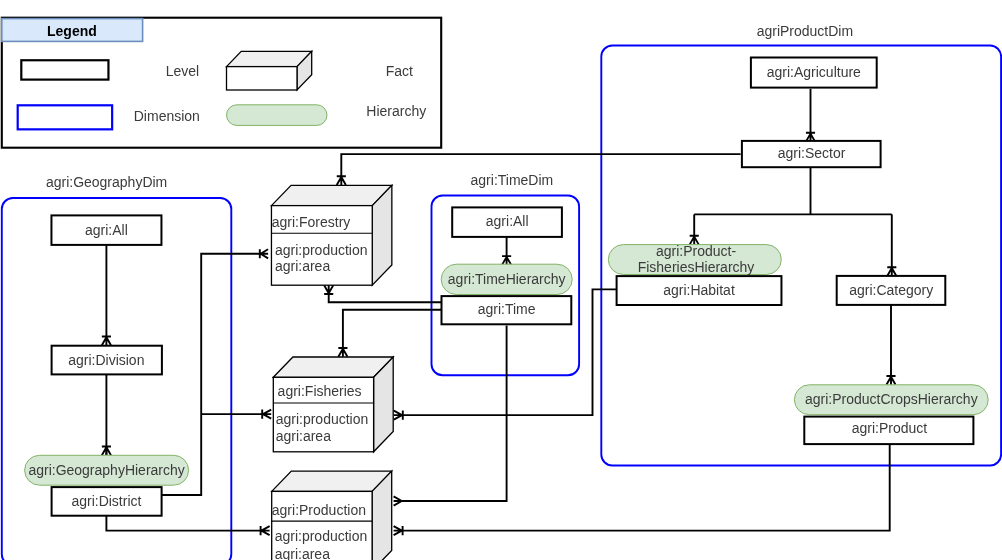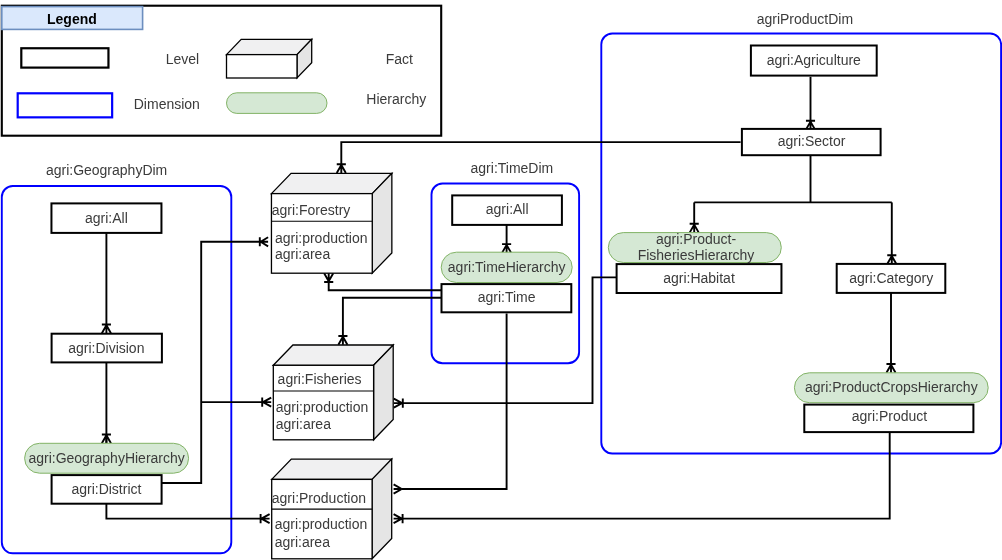--- a/index.html
+++ b/index.html
@@ -1,19 +1,19 @@
 <!DOCTYPE html>
 <html><head>
 <meta charset="utf-8">
 <title>agri multidimensional schema</title>
 <style>
   html,body{margin:0;padding:0;background:#ffffff;}
   body{width:1002px;height:560px;overflow:hidden;
        font-family:"Liberation Sans",sans-serif;}
-  #canvas{position:relative;width:1002px;height:513px;}
+  #canvas{position:relative;width:1002px;height:513px;margin-top:12px;}
   svg#diagram{display:block;position:absolute;left:0;top:0;
                transform:translateZ(0);}
   text{font-family:"Liberation Sans",sans-serif;font-size:14px;fill:#3b3b3b;
        dominant-baseline:auto;}
   text.legend-title{font-weight:bold;fill:#000000;font-size:14px;}
   .lvl{stroke:#000000;stroke-width:2;fill:#ffffff;}
   .dim{stroke:#0000ff;stroke-width:1.9;fill:none;}
   .hier{stroke:#82b366;stroke-width:1;fill:#d5e8d4;}
   .conn{stroke:#000000;stroke-width:1.9;fill:none;stroke-linecap:butt;}
   .cube-front{fill:#ffffff;stroke:#000000;stroke-width:1.3;}

